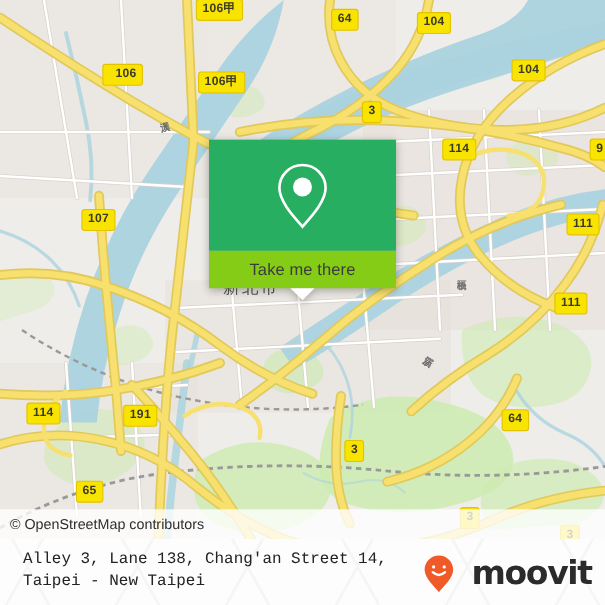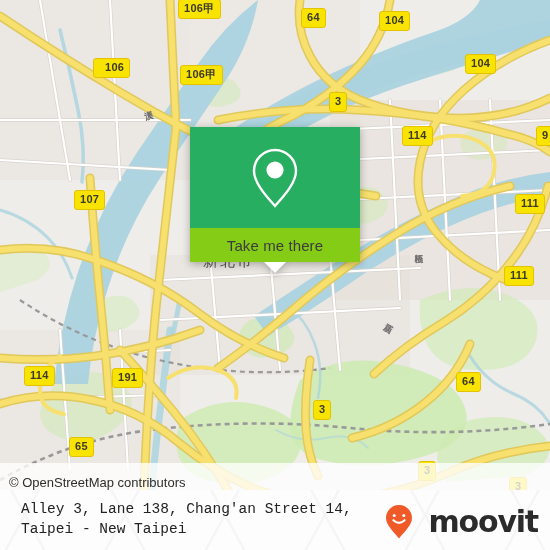--- a/index.html
+++ b/index.html
@@ -108,21 +108,21 @@
 
   
   #attribution-bar {
     position: absolute;
     left: 0;
     top: 463px;
     width: 550px;
     height: 27px;
     background: rgba(255,255,255,.78);
     display: flex;
-    align-items: flex-end;
+    align-items: center;
   }
   #attribution-text {
     padding-left: 9px;
     font-size: 13px;
     color: #2d2d2d;
     font-family: "Liberation Sans", sans-serif;
   }
 
   
   #footer {

